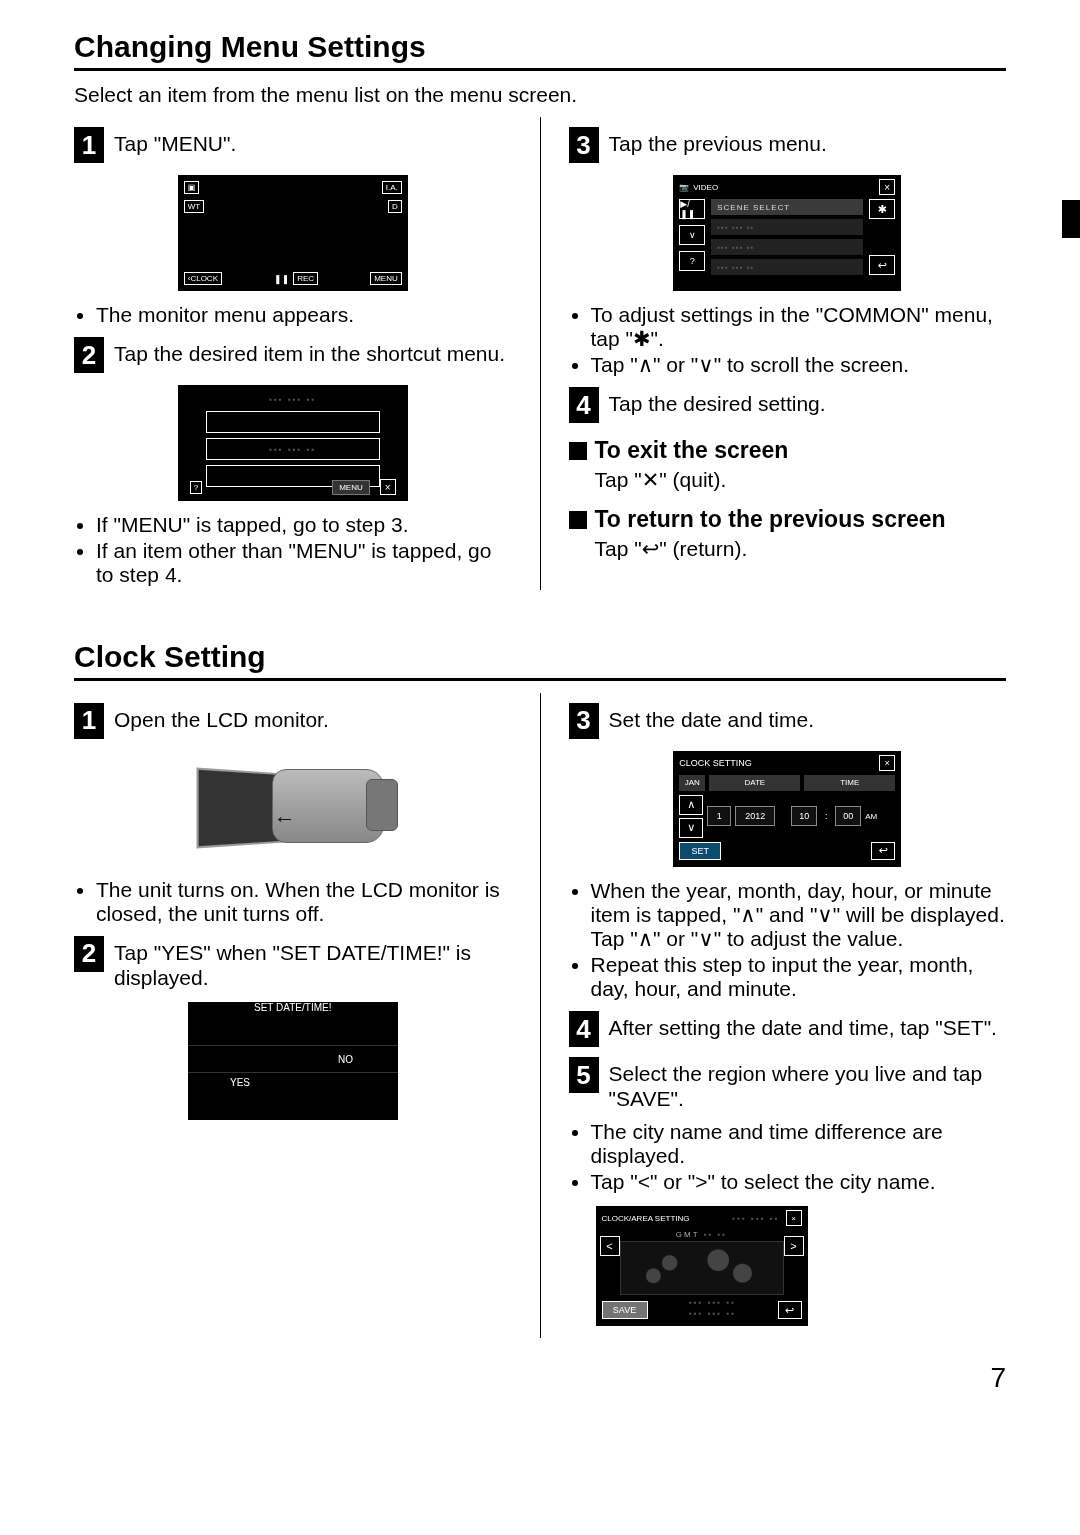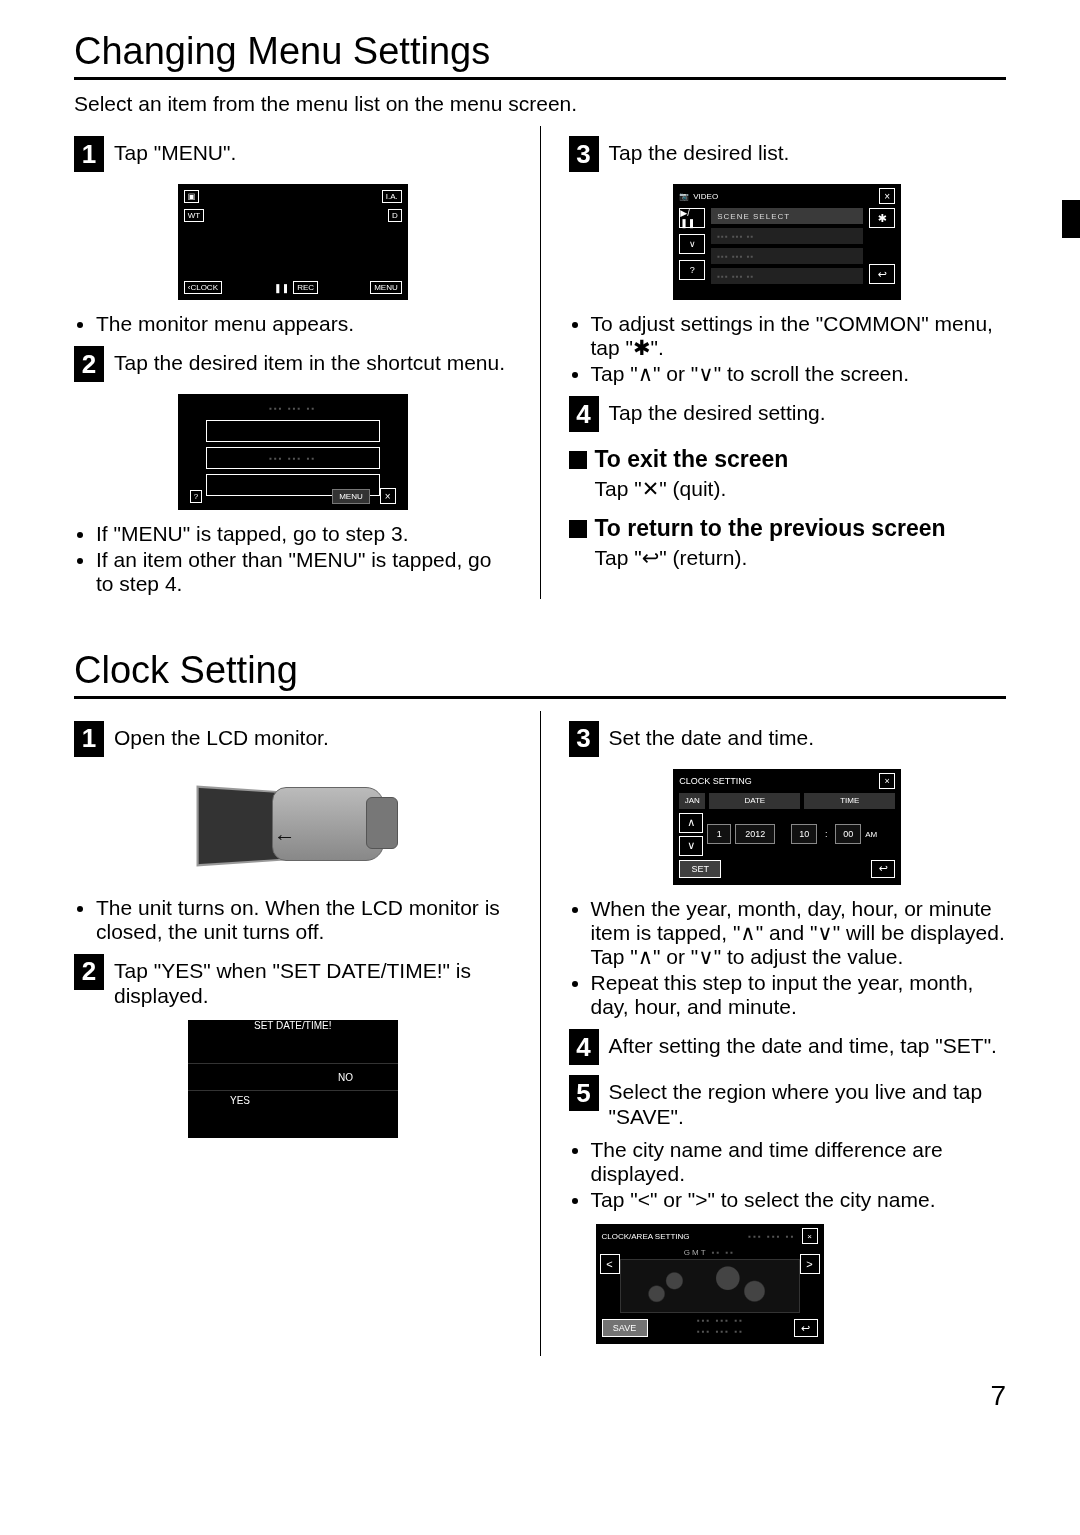--- a/index.html
+++ b/index.html
@@ -6,21 +6,21 @@
     margin: 0; padding: 0;
     font-family: Arial, Helvetica, sans-serif;
     background: #fff; color: #000;
     width: 1080px; font-size: 21px;
   }
   .page {
     padding: 30px 74px 30px 74px;
     position: relative;
   }
   h1 {
-    font-size: 38px; font-weight: normal;
+    font-size: 30px; font-weight: bold;
     margin: 0 0 4px 0;
   }
   .rule {
     border-top: 3px solid #000; margin-bottom: 12px;
   }
   .intro { margin-bottom: 10px; }
   .columns { display: flex; gap: 28px; }
   .col { flex: 1; }
   .col-sep {
     width: 1px; background: #000;
@@ -131,26 +131,26 @@
                       display:flex; align-items:center; justify-content:center;}
   .lcd5 .row3 { display:flex; gap:4px; padding:4px 6px; align-items:center;}
   .lcd5 .arrow { width:22px; height:18px; border:1px solid #fff;
                  display:flex; align-items:center; justify-content:center; font-size:11px;
                  background:#000;}
   .lcd5 .cell { border:1px solid #888; height:18px; font-size:9px;
                 display:flex; align-items:center; justify-content:center; background:#111;}
   .lcd5 .row4 { display:flex; justify-content:space-between; padding:0 6px 4px 6px;}
   .lcd5 .set { width:40px; height:16px; border:1px solid #fff;
                display:flex; align-items:center; justify-content:center; font-size:9px;
-               background:#404040;}
+               background:#0c4a6e;}
   .lcd5 .ret { width:22px; height:16px; border:1px solid #fff;
                display:flex; align-items:center; justify-content:center; font-size:11px;
                background:#000;}
   
-  .lcd6 { width:228px; height:120px; box-sizing:border-box;margin-left:27px; }
+  .lcd6 { width:212px; height:120px; box-sizing:border-box;margin-left:27px; }
   .lcd6 .header { display:flex; justify-content:space-between; align-items:center;
                   padding:4px 6px; font-size:8px; gap:6px;}
   .lcd6 .header .title { flex:1; }
   .lcd6 .close { border:1px solid #fff; width:14px; height:14px;
                  display:flex; align-items:center; justify-content:center; }
   .lcd6 .gmt { text-align:center; font-size:8px; color:#aaa; letter-spacing:2px;}
   .lcd6 .map { height:52px; margin:2px 24px; border:1px solid #333;
                background: radial-gradient(circle at 30% 40%, #444 6%, transparent 7%),
                            radial-gradient(circle at 60% 35%, #444 10%, transparent 11%),
                            radial-gradient(circle at 75% 60%, #444 7%, transparent 8%),
@@ -264,21 +264,21 @@
         <li>If an item other than "MENU" is tapped, go to step 4.</li>
       </ul>
     </div>
 
     <div class="col-sep"></div>
 
     <div class="col">
 
       <div class="step">
         <div class="step-num">3</div>
-        <div class="step-text">Tap the desired list.</div>
+        <div class="step-text">Tap the previous menu.</div>
       </div>
       <div class="lcd lcd3">
         <div class="header">
           <span class="vlabel">
             <span>📷</span>
             <span>VIDEO</span>
           </span>
           <span class="close">×</span>
         </div>
         <div class="body">

